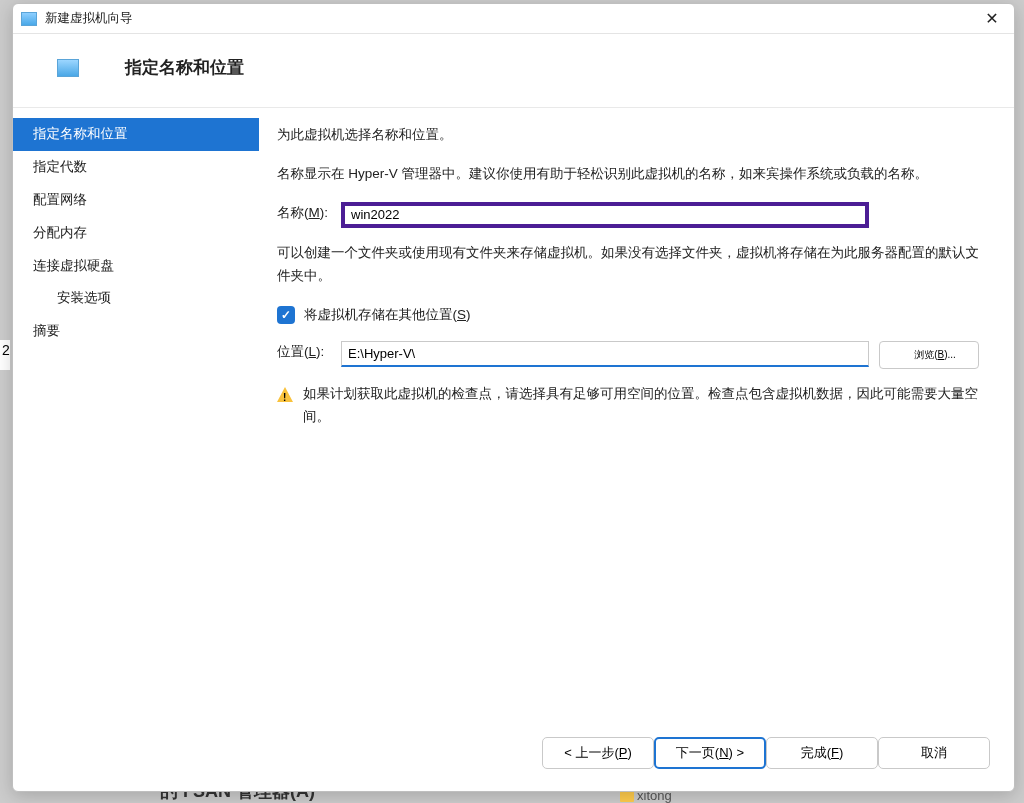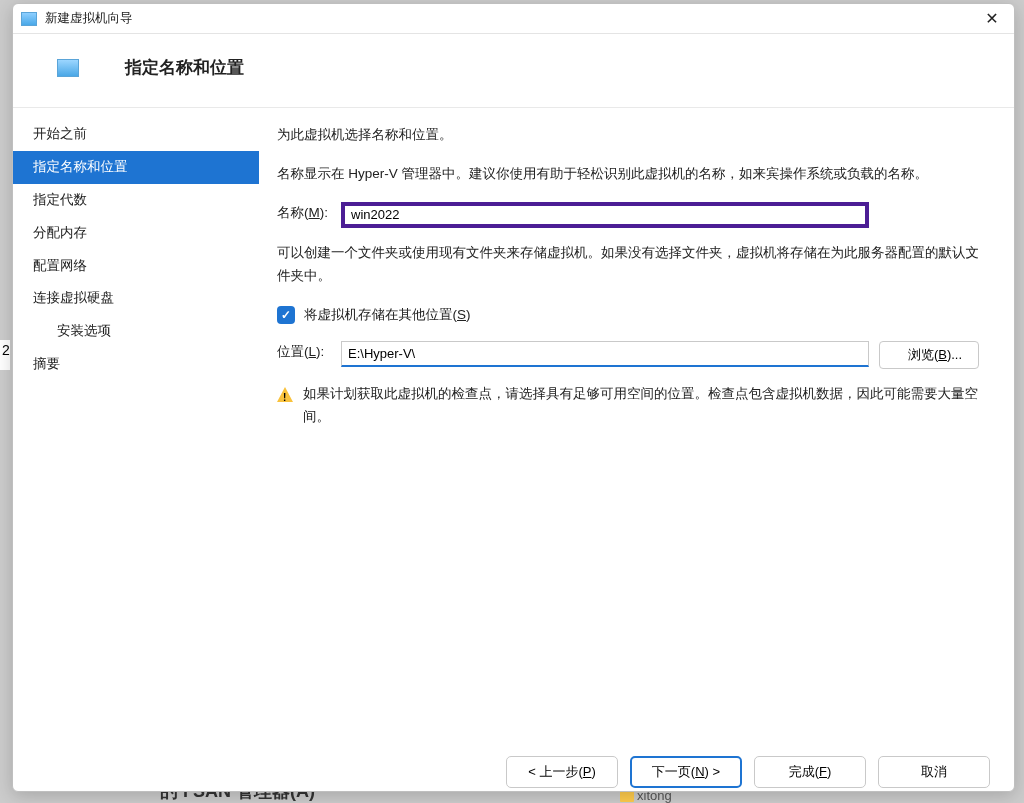--- a/index.html
+++ b/index.html
@@ -104,21 +104,21 @@
     display: flex; align-items: center; justify-content: center;
     font-size: 12px; font-weight: bold;
     margin-right: 9px;
   }
   .browse-btn {
     width: 100px; height: 28px;
     border: 1px solid #c9c9c9;
     background: #fff;
     border-radius: 4px;
     margin-left: 10px;
-    font-size: 13px;
+    font-size: 10px;
     padding-left: 12px;
   }
   .warn-row { display: flex; align-items: flex-start; margin-top: 10px; }
   .warn-icon {
     width: 0; height: 0;
     border-left: 8px solid transparent;
     border-right: 8px solid transparent;
     border-bottom: 15px solid #f9c23c;
     position: relative;
     margin-right: 10px; margin-top: 4px;
@@ -126,24 +126,23 @@
   }
   .warn-icon::after {
     content: "!";
     position: absolute;
     left: -2px; top: 2px;
     font-size: 10px; font-weight: bold; color: #000;
   }
   .warn-text { flex:1; }
 
   .footer {
-    padding: 12px 24px 3px 0;
+    padding: 12px 24px 22px 0;
     display: flex;
     justify-content: flex-end;
-    gap: 12px;
   }
   .wiz-btn {
     min-width: 112px; height: 32px;
     border: 1px solid #c9c9c9;
     background: #fff;
     border-radius: 5px;
     font-size: 13px;
     padding: 0 14px;
   }
   .wiz-btn.default { border: 2px solid #1e74d2; }
@@ -166,25 +165,24 @@
     <div class="close-x">✕</div>
   </div>
 
   <div class="header">
     <div class="header-icon"></div>
     <div class="header-title">指定名称和位置</div>
   </div>
 
   <div class="body">
     <div class="sidebar">
-      <div class="side-item">开始之前</div>
       <div class="side-item active">指定名称和位置</div>
       <div class="side-item">指定代数</div>
+      <div class="side-item">配置网络</div>
       <div class="side-item">分配内存</div>
-      <div class="side-item">配置网络</div>
       <div class="side-item">连接虚拟硬盘</div>
       <div class="side-item indent">安装选项</div>
       <div class="side-item">摘要</div>
     </div>
 
     <div class="main">
       <div class="para">为此虚拟机选择名称和位置。</div>
       <div class="para">名称显示在 Hyper-V 管理器中。建议你使用有助于轻松识别此虚拟机的名称，如来宾操作系统或负载的名称。</div>
 
       <div class="form-row">

